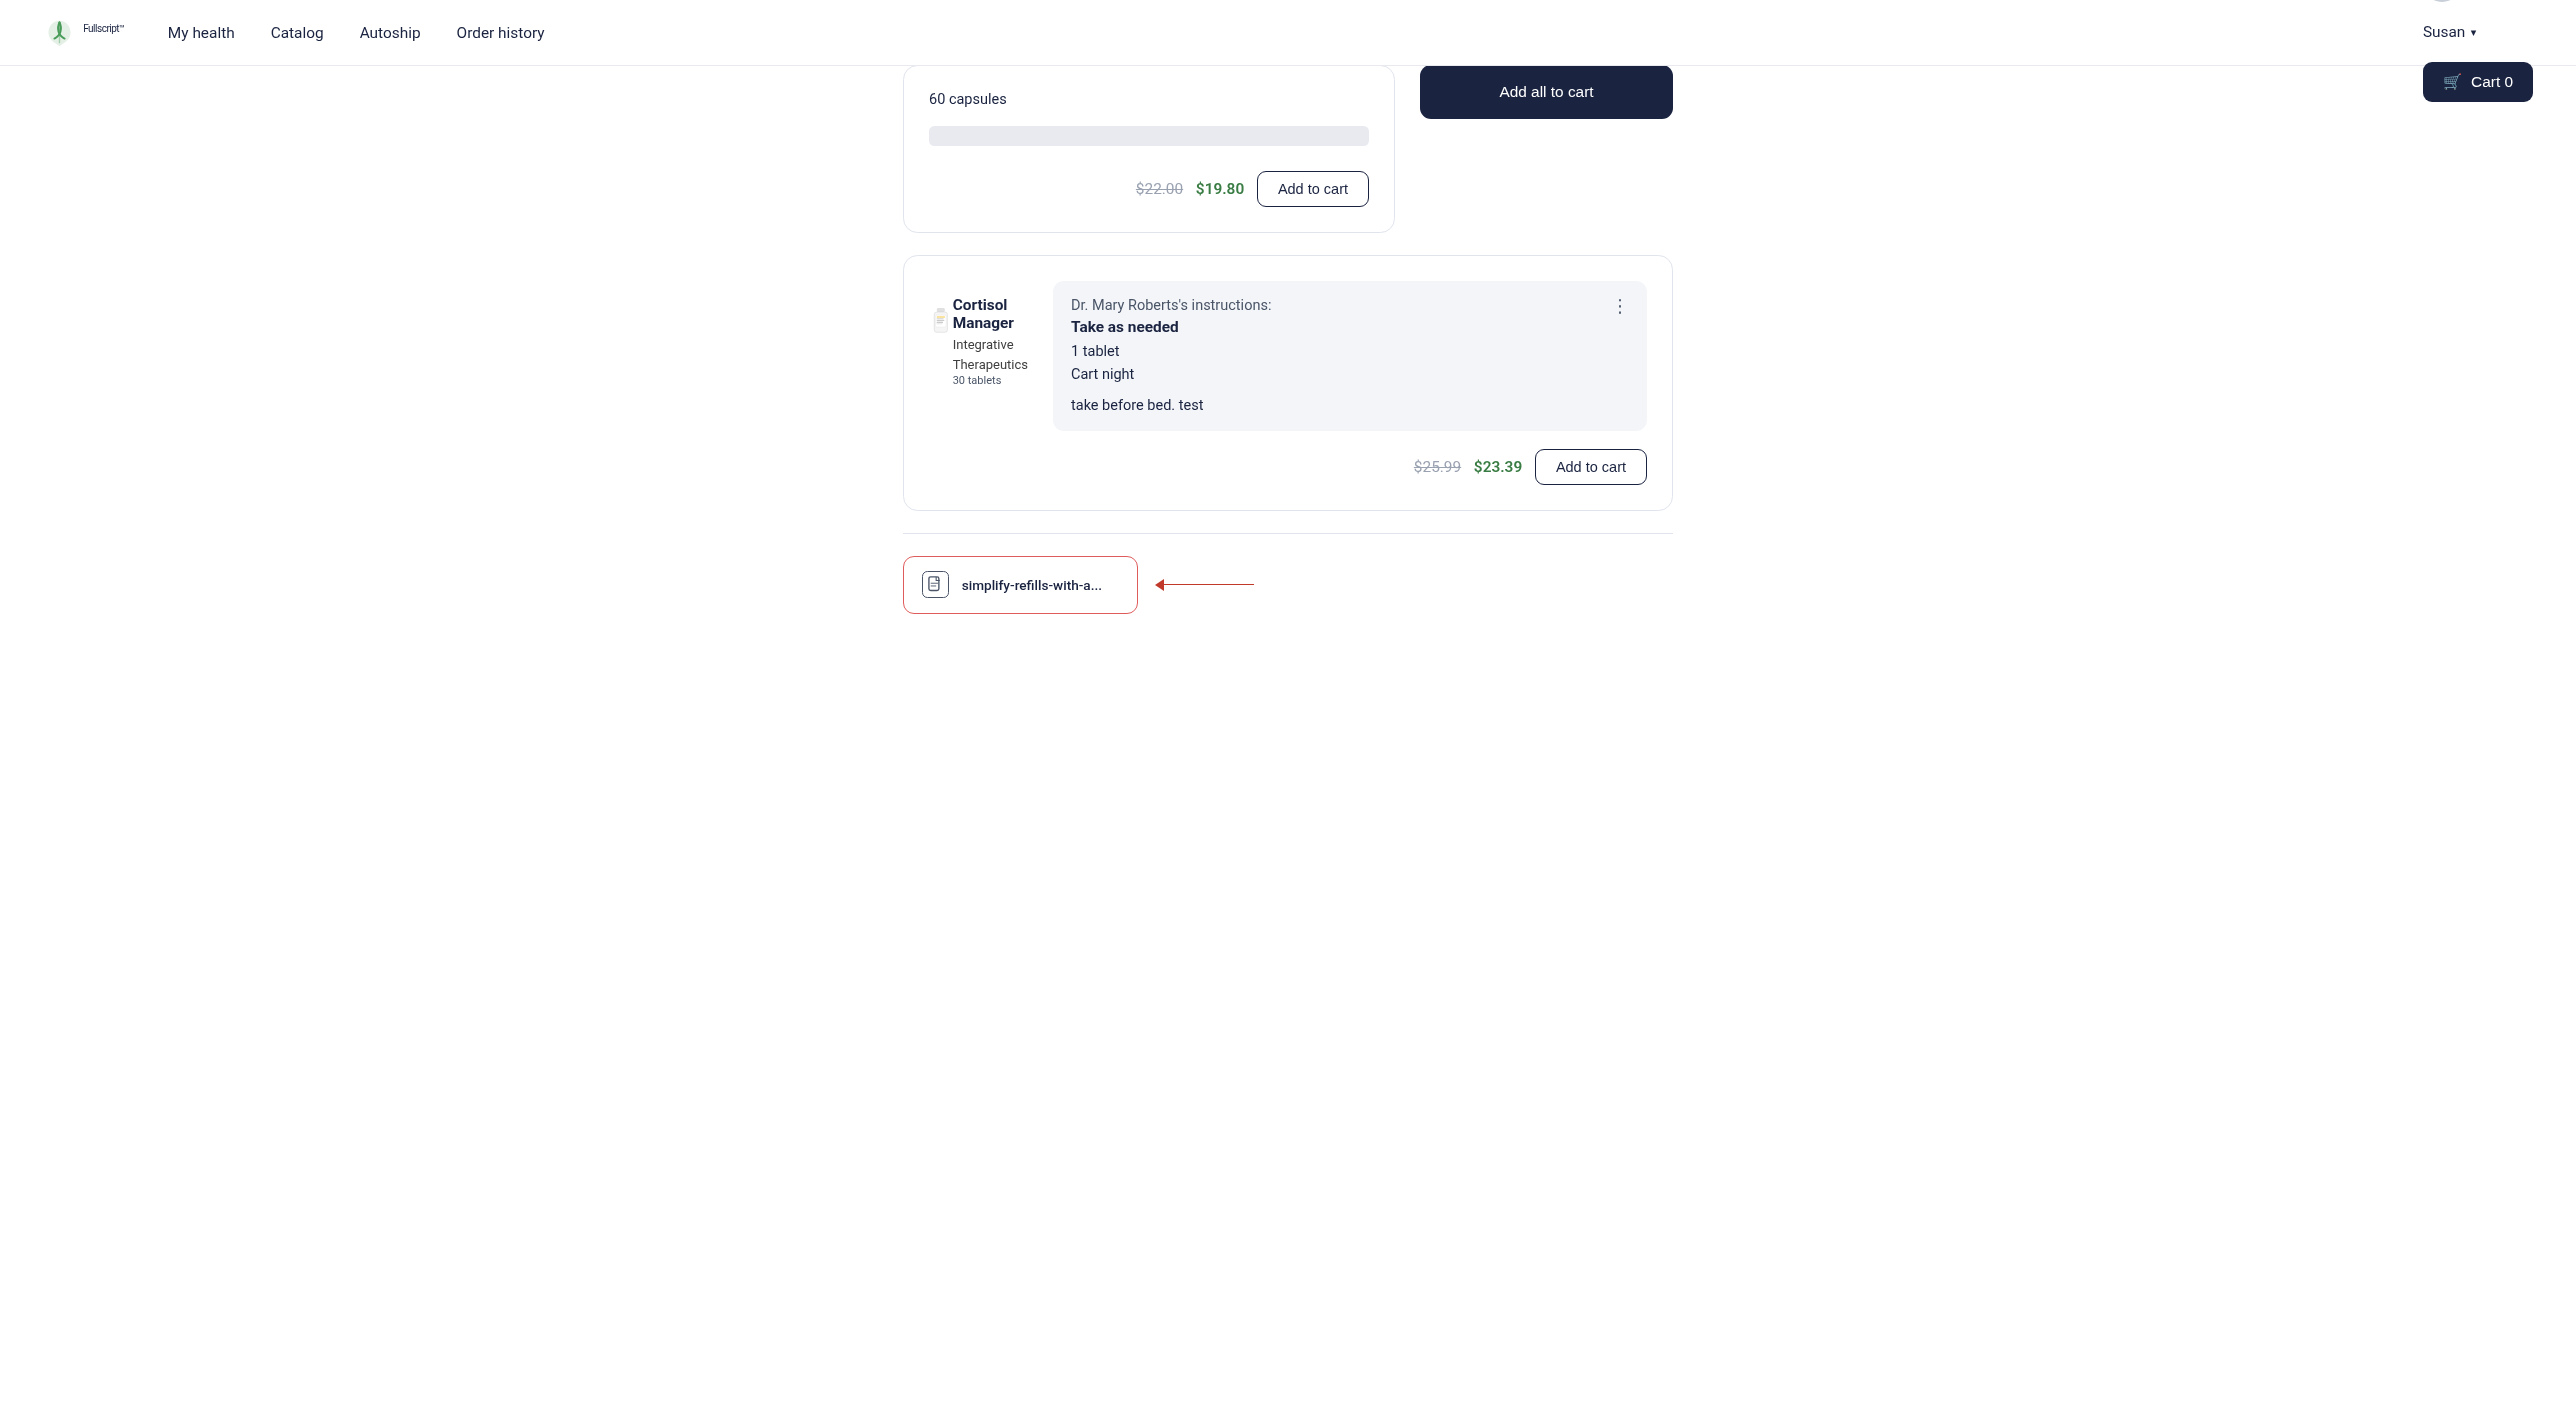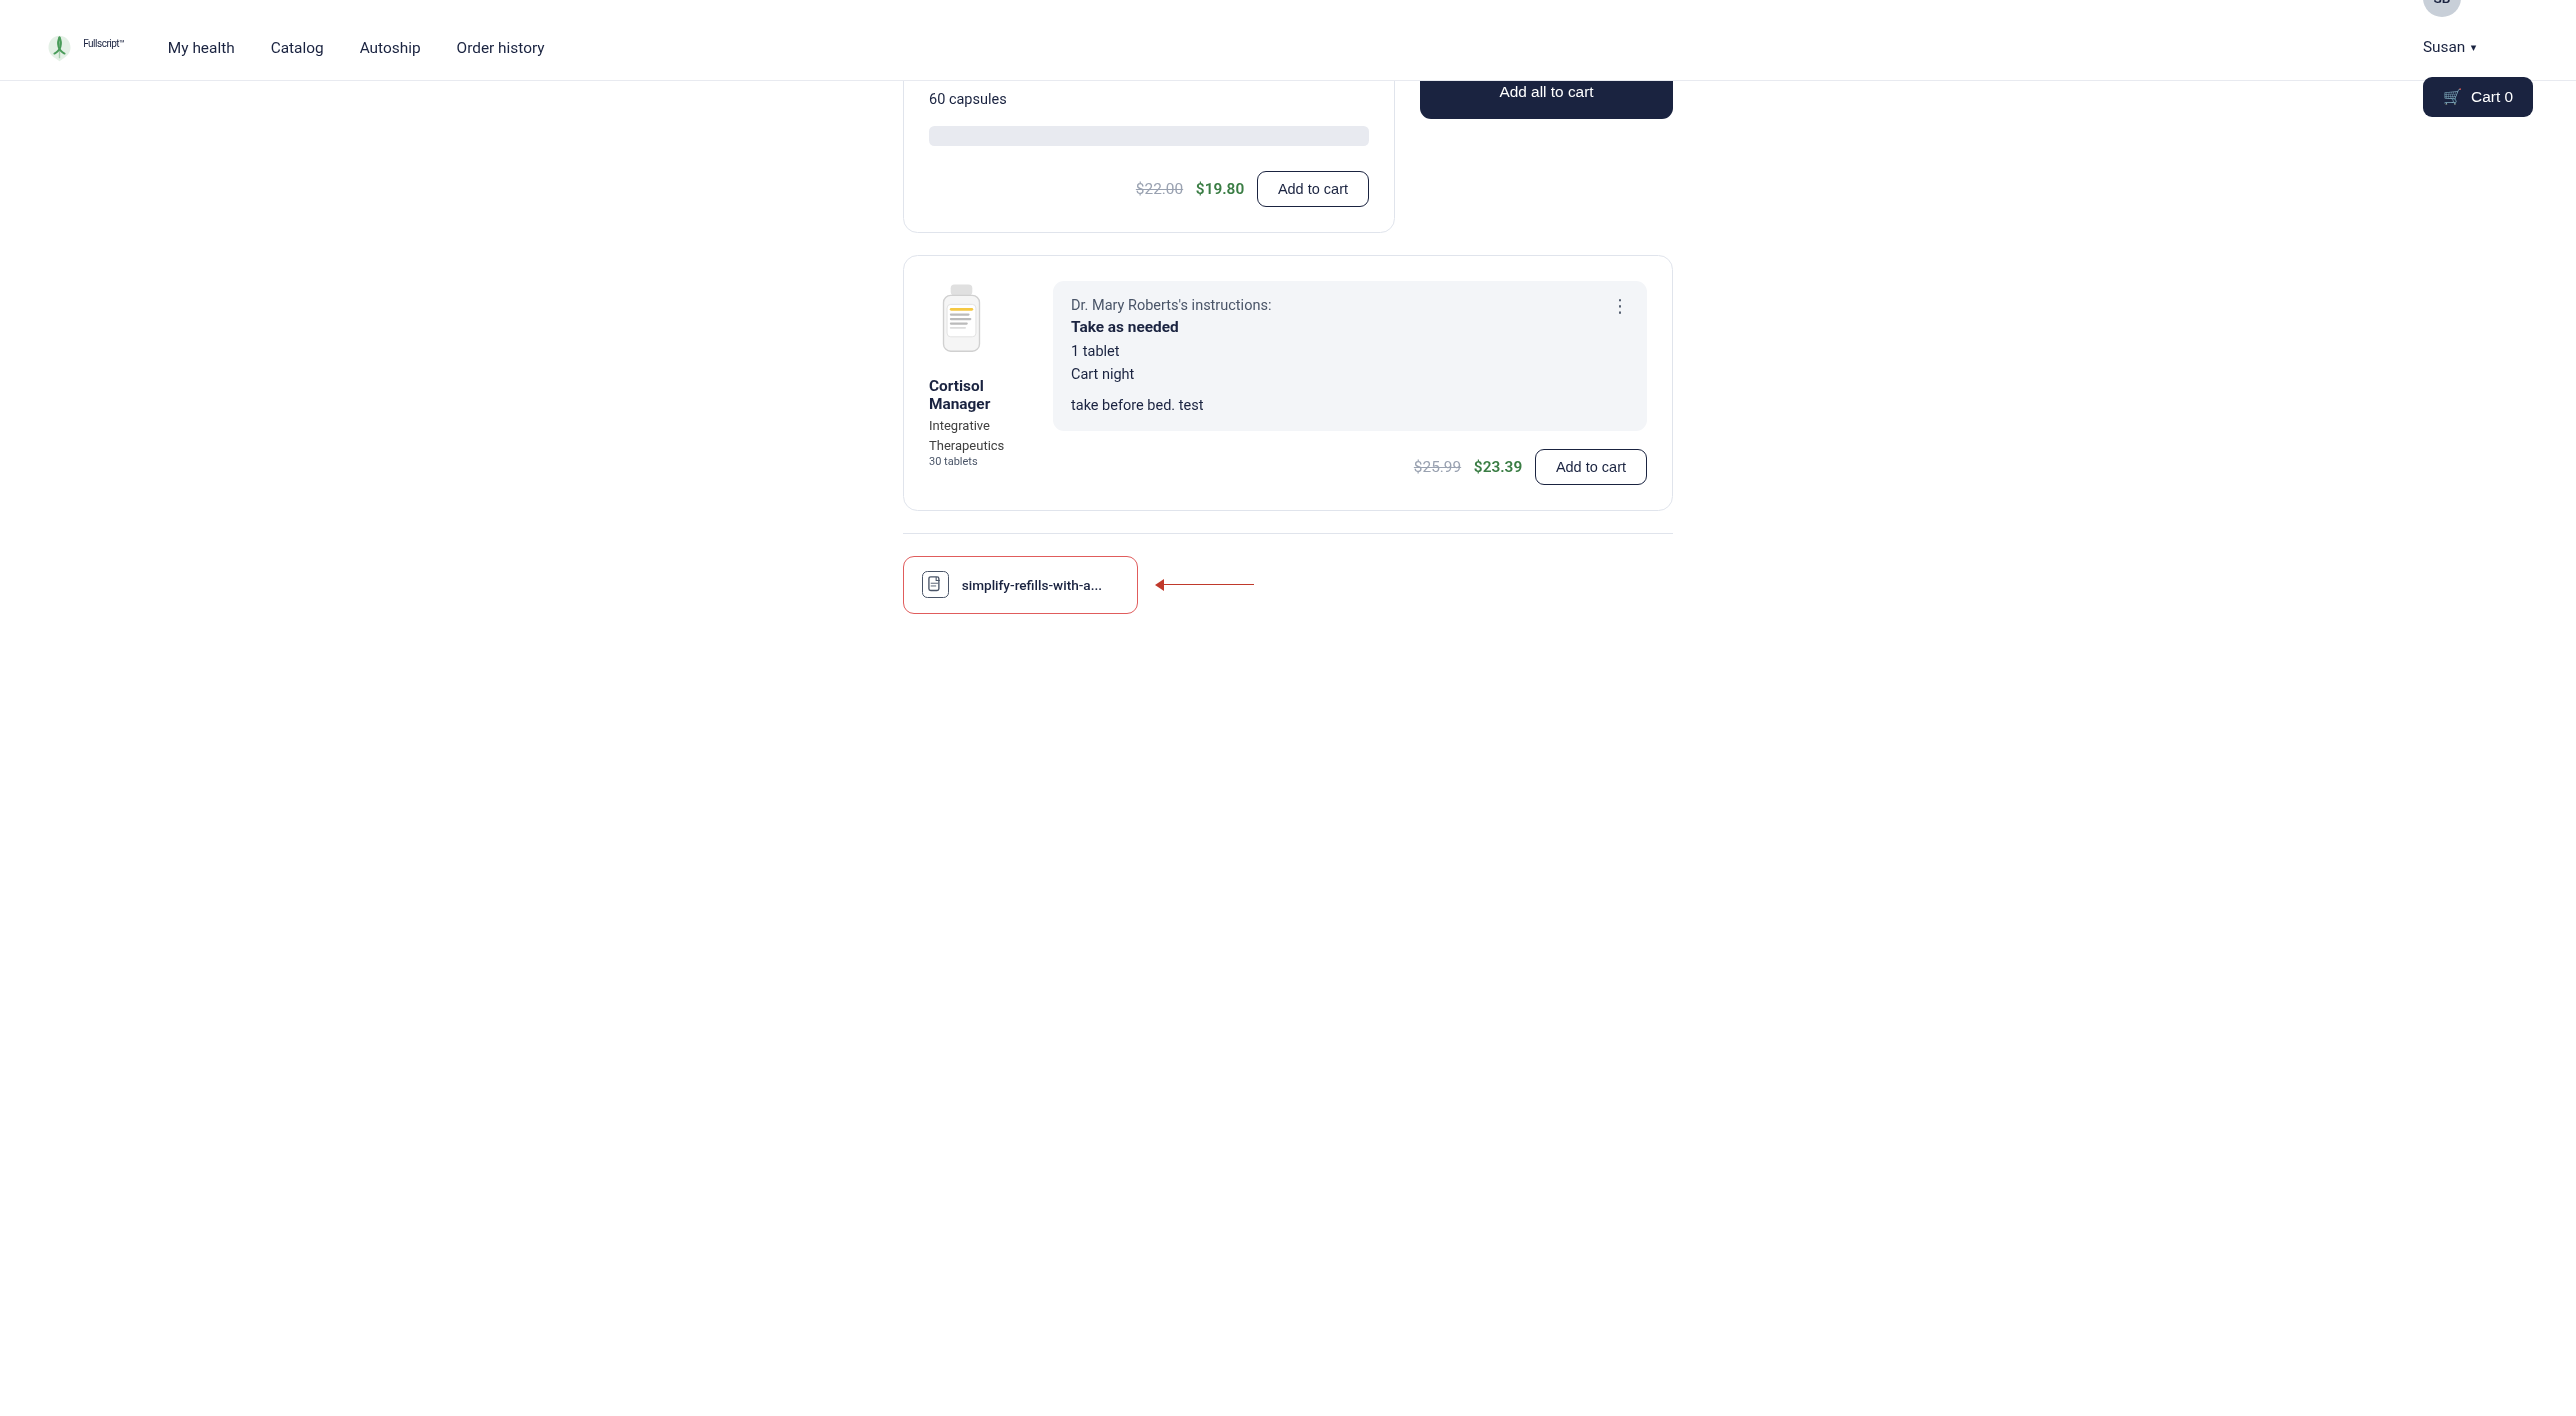--- a/index.html
+++ b/index.html
@@ -12,21 +12,21 @@
 
     
     .navbar {
       display: flex;
       align-items: center;
       padding: 0 43px;
       height: 65px;
       border-bottom: 0.9px solid #e8eaf0;
       background: #fff;
       position: sticky;
-      top: 16px;
+      top: 1px;
       z-index: 100;
     }
     .navbar-logo {
       display: flex;
       align-items: center;
       gap: 7.2px;
       margin-right: 43px;
       text-decoration: none;
     }
     .logo-icon {
@@ -117,21 +117,20 @@
       background: #fff;
     }
     .product-card-inner {
       display: flex;
       gap: 25px;
     }
     .product-image-col {
       width: 99px;
       flex-shrink: 0;
       display: flex;
-      flex-direction: column;
       align-items: flex-start;
     }
     .product-info {
       margin-top: 14.5px;
     }
     .product-name {
       font-size: 15.4px;
       font-weight: 700;
       color: #1a2340;
       margin-bottom: 3.6px;

